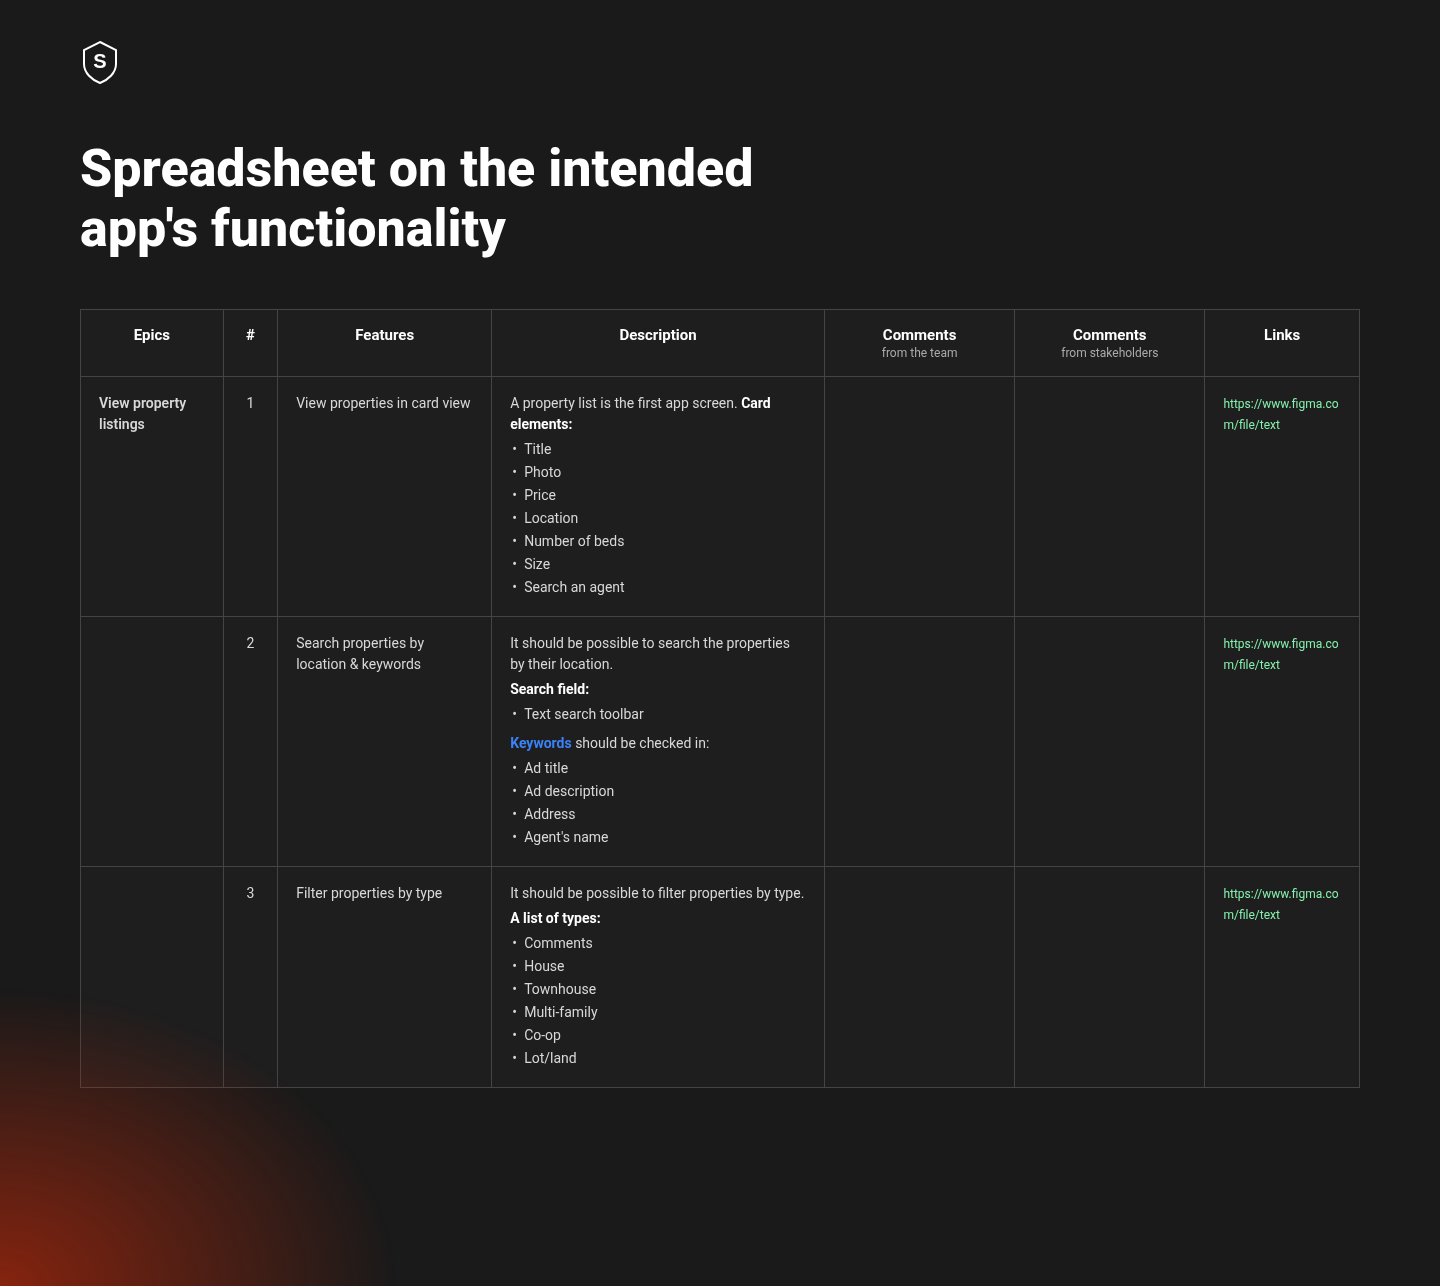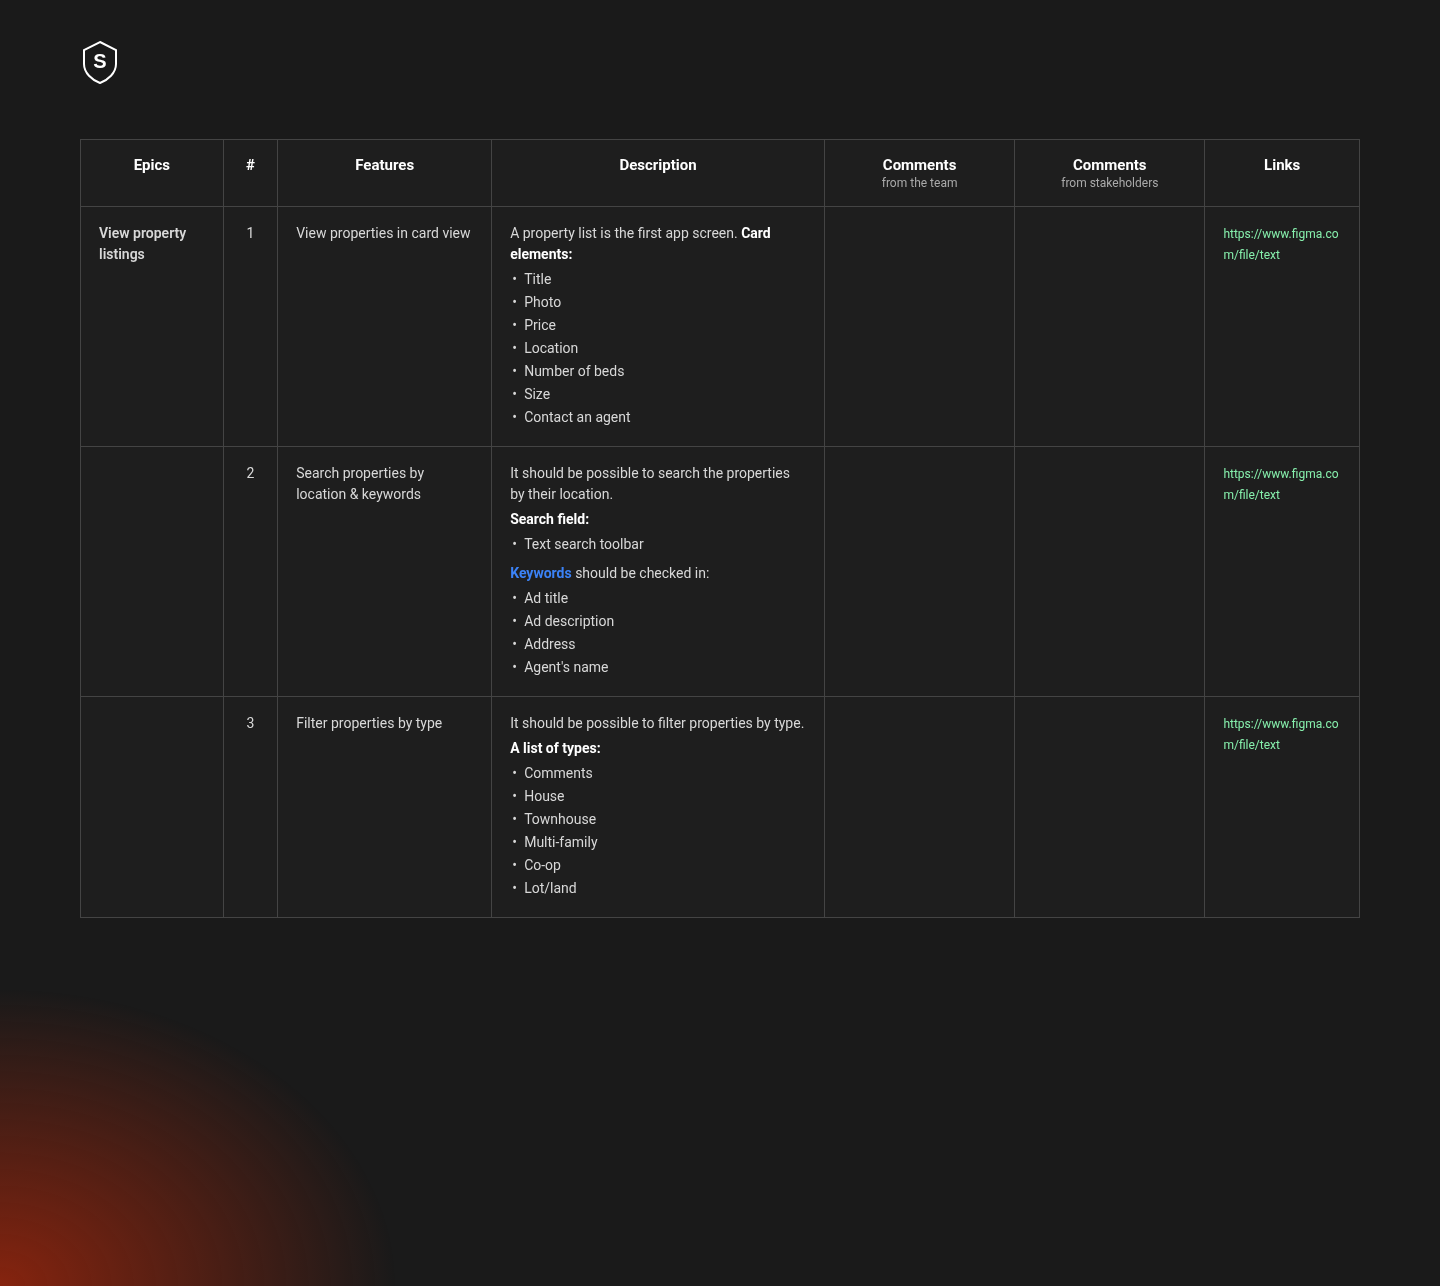--- a/index.html
+++ b/index.html
@@ -166,20 +166,21 @@
 <div class="page-wrapper">
 
   <div class="logo">
     <svg viewBox="0 0 40 45" fill="none" xmlns="http://www.w3.org/2000/svg">
 
       <path d="M20 2 L36 10 L36 24 C36 33 28 40 20 43 C12 40 4 33 4 24 L4 10 Z" fill="none" stroke="white" stroke-width="2"></path>
       <text x="20" y="28" text-anchor="middle" font-size="20" font-weight="900" fill="white" font-family="Arial">S</text>
     </svg>
   </div>
 
+  <h1 class="page-title">Spreadsheet on the intended app's functionality</h1>
 
   <table class="spreadsheet-table">
     <thead>
       <tr>
         <th class="col-epics">
           <span>Epics</span>
         </th>
         <th class="col-num">
           <span>#</span>
         </th>
@@ -217,21 +218,21 @@
         <td class="col-description">
           <span class="desc-intro">A property list is the first app screen.</span>
           <span class="desc-bold">Card elements:</span>
           <ul class="bullet-list" id="row1-list">
               <li>Title</li>
               <li>Photo</li>
               <li>Price</li>
               <li>Location</li>
               <li>Number of beds</li>
               <li>Size</li>
-              <li>Contact an agent</li>
+              <li>Search an agent</li>
             </ul>
         </td>
         <td class="col-comments-team"></td>
         <td class="col-comments-stake"></td>
         <td class="col-links link-cell">
           <a href="#" id="row1-link-el">https://www.figma.com/file/text</a>
         </td>
       </tr>
 
       <tr>

